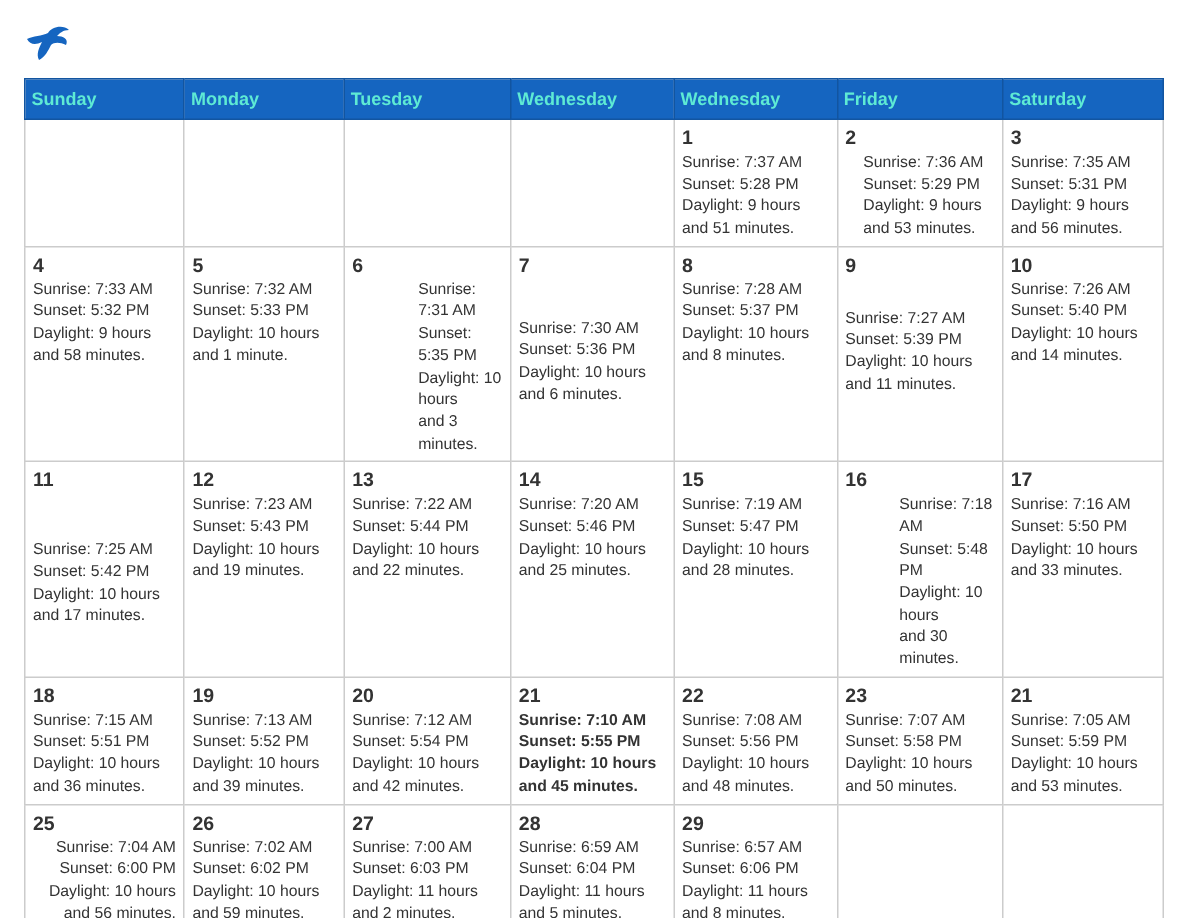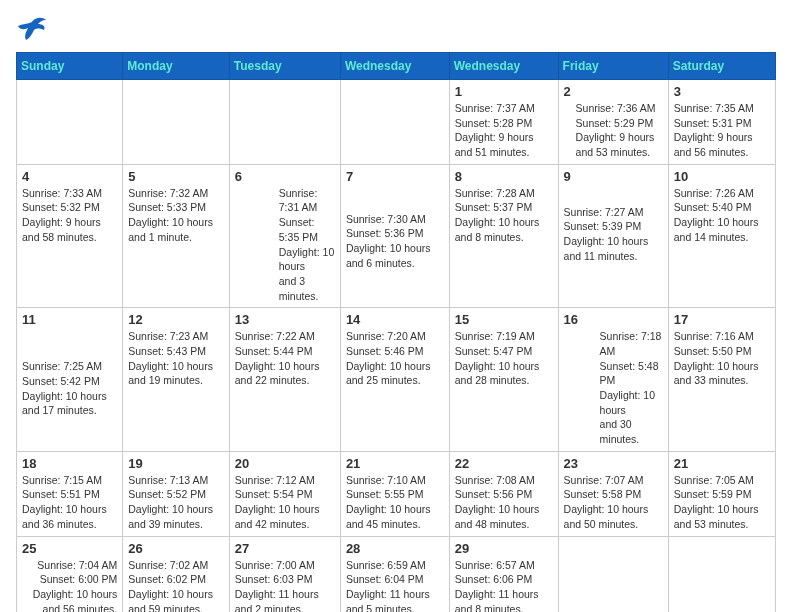--- a/index.html
+++ b/index.html
@@ -261,21 +261,21 @@
         </td>
         <td>
           <span class="day-num">20</span>
           <div class="day-info" style="white-space: pre-line;">Sunrise: 7:12 AM
 Sunset: 5:54 PM
 Daylight: 10 hours
 and 42 minutes.</div>
         </td>
         <td>
           <span class="day-num">21</span>
-          <div class="day-info" style="white-space: pre-line;">Sunrise: 7:10 AM
+          <div class="day-info" style="white-space: pre-line; font-weight: bold;">Sunrise: 7:10 AM
 Sunset: 5:55 PM
 Daylight: 10 hours
 and 45 minutes.</div>
         </td>
         <td>
           <span class="day-num">22</span>
           <div class="day-info" style="white-space: pre-line;">Sunrise: 7:08 AM
 Sunset: 5:56 PM
 Daylight: 10 hours
 and 48 minutes.</div>

